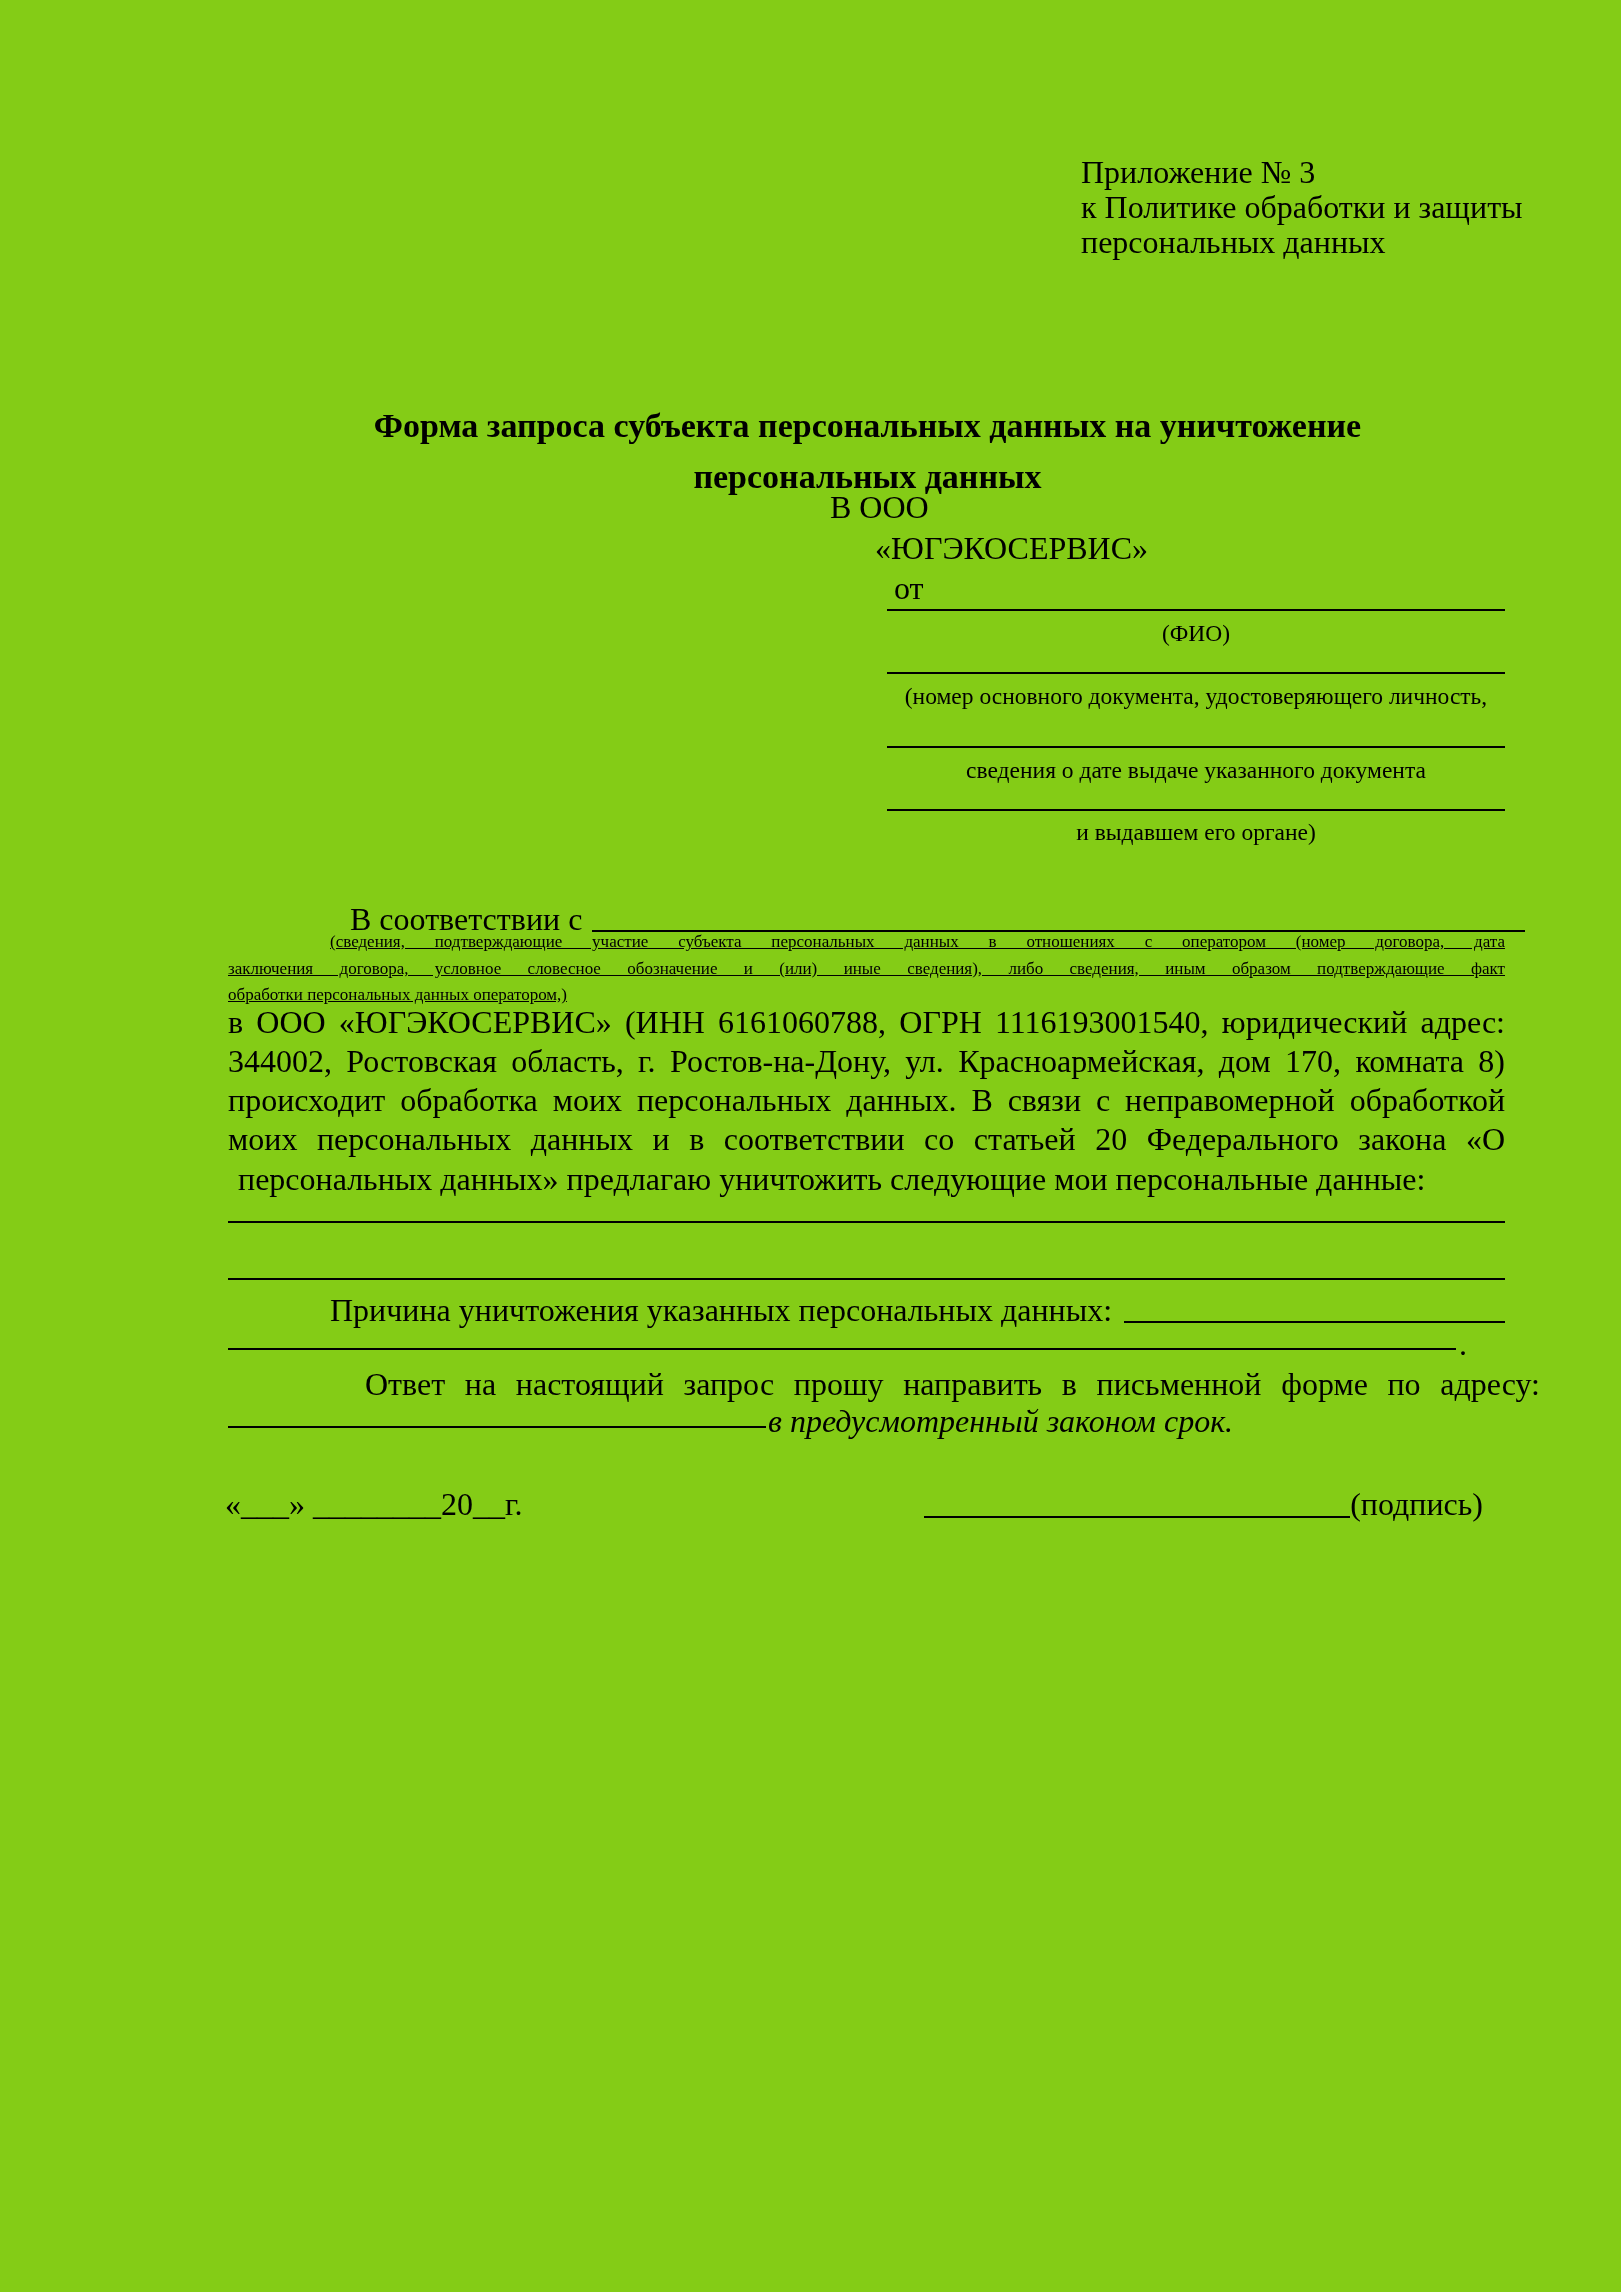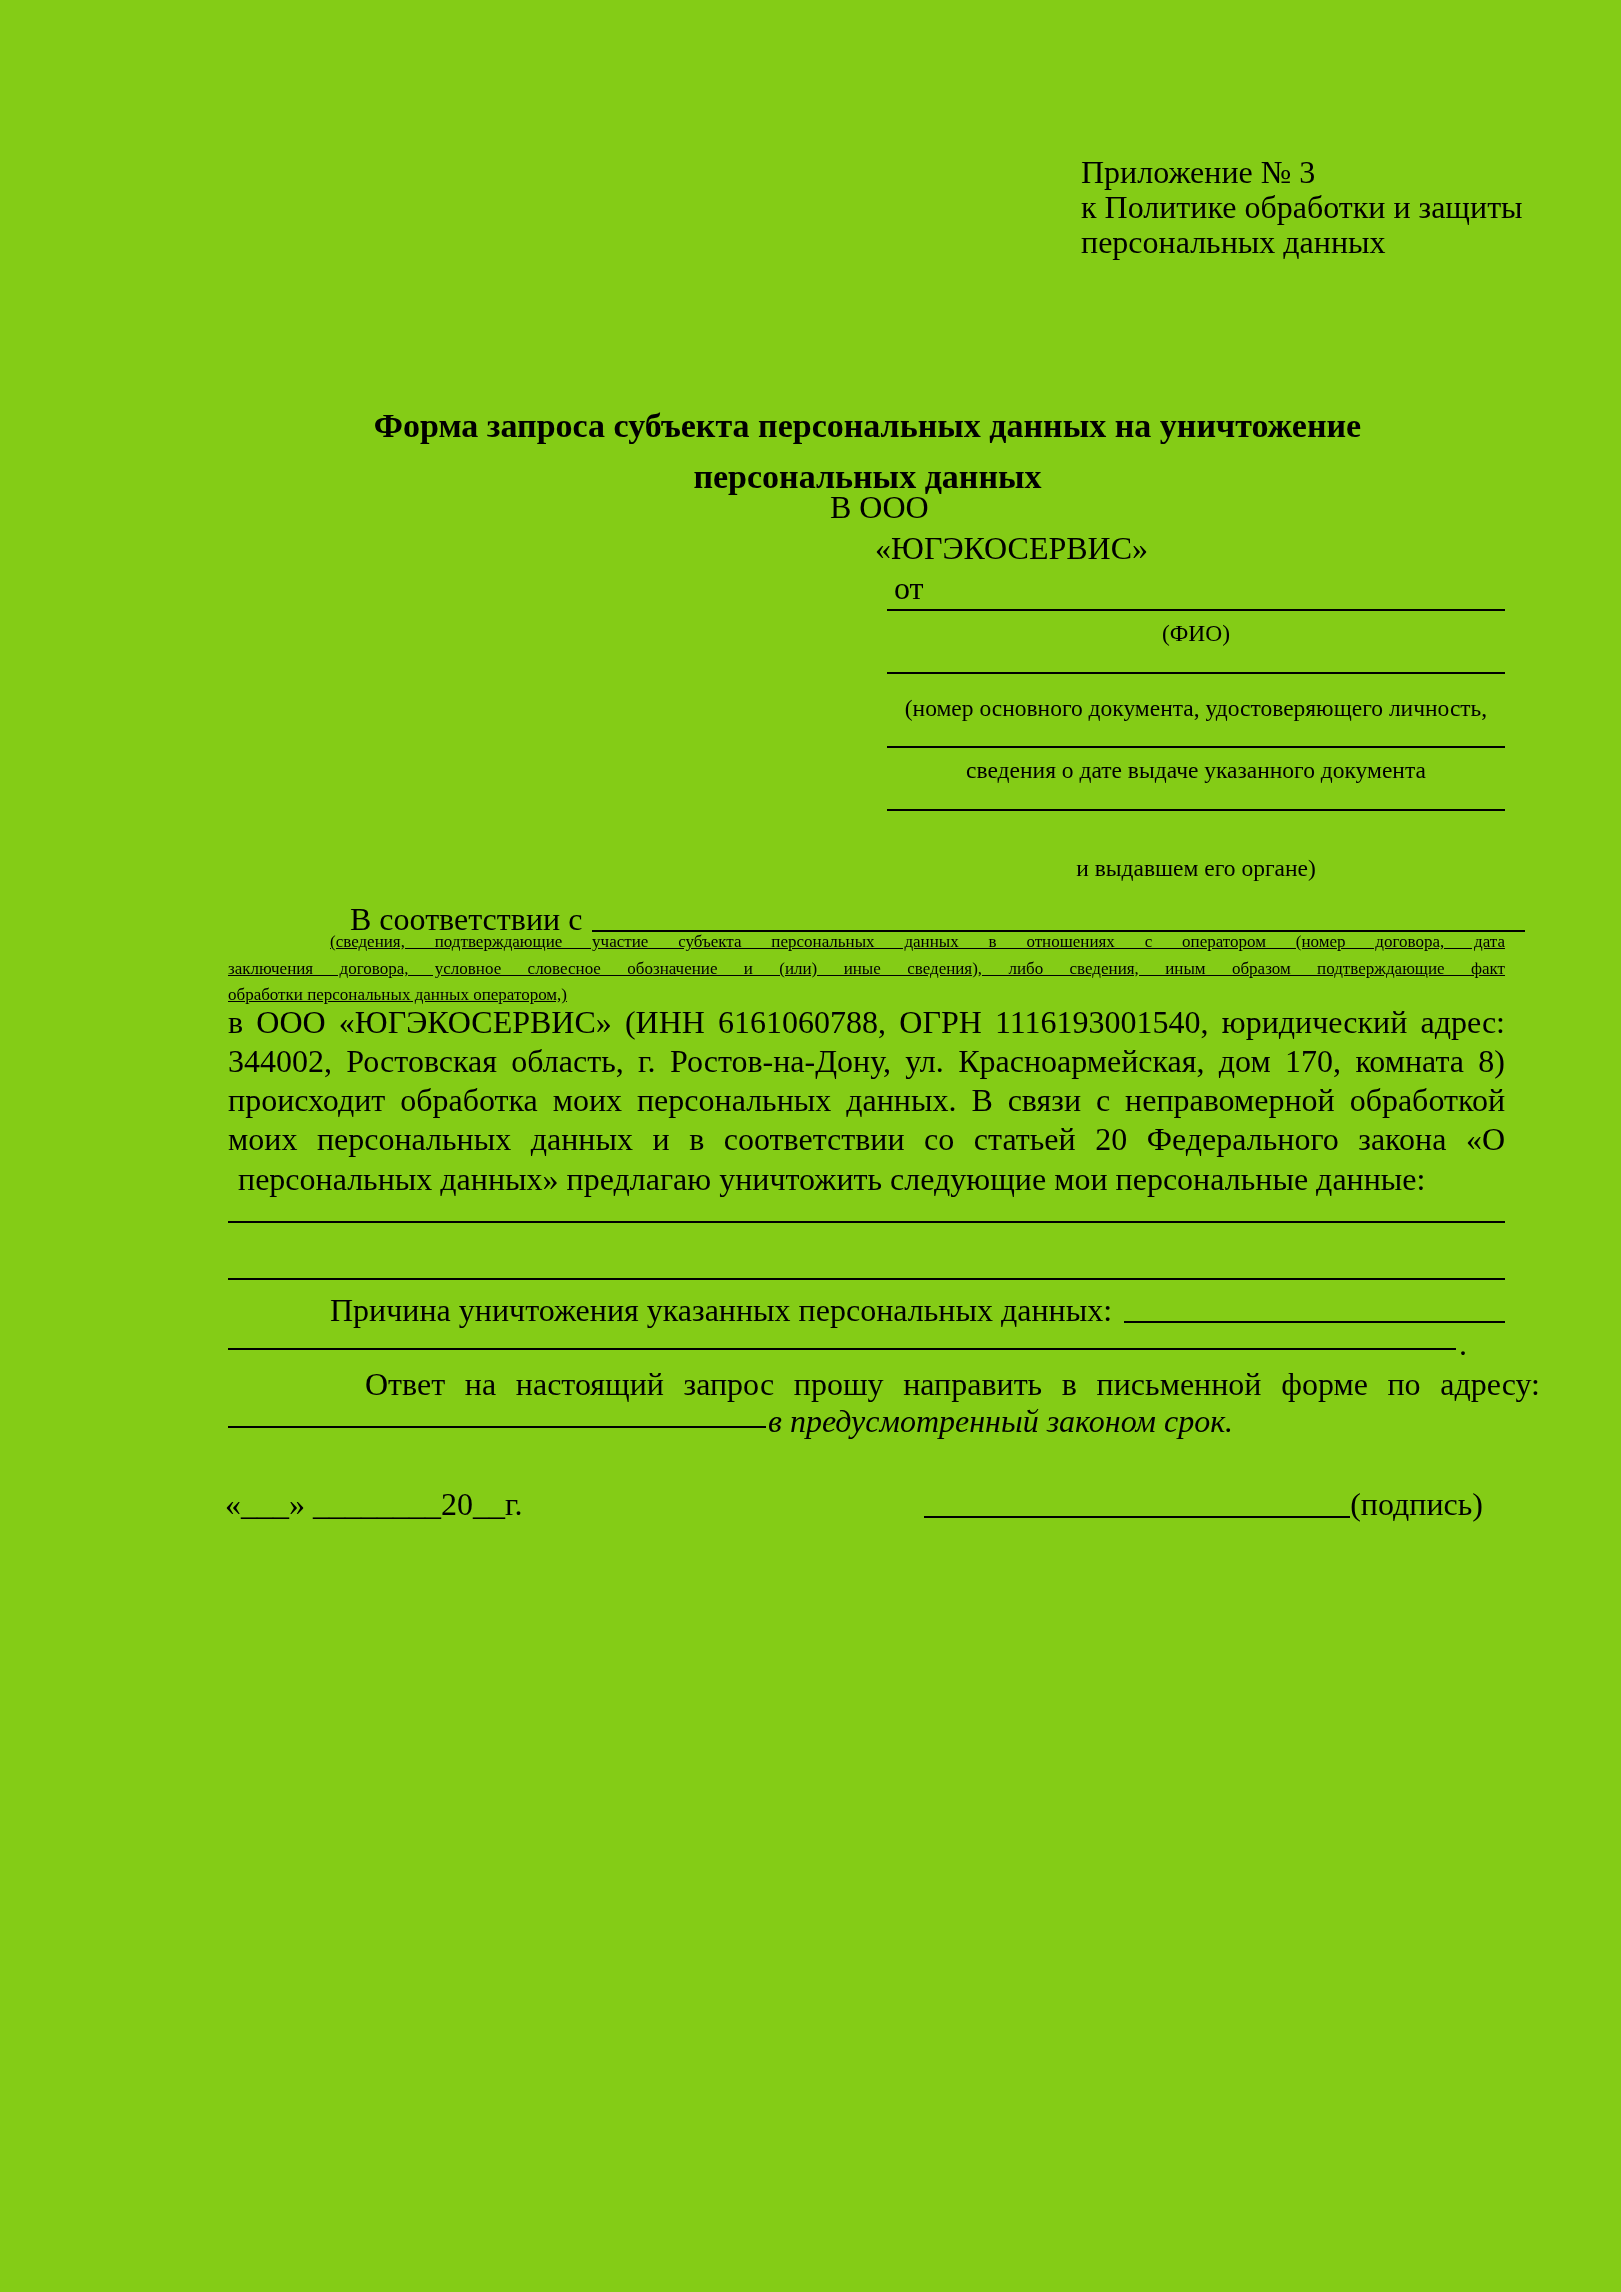--- a/index.html
+++ b/index.html
@@ -42,27 +42,27 @@
   </div>
 
   <div class="abs body-text nowrap" style="left:830px;top:488px;">В ООО</div>
   <div class="abs body-text nowrap" style="left:875px;top:529px;">«ЮГЭКОСЕРВИС»</div>
   <div class="abs body-text nowrap" style="left:894px;top:569px;">от</div>
 
   <div class="abs fline" style="left:887px;top:609px;width:618px;"></div>
   <div class="abs caption" style="left:887px;top:620px;width:618px;">(ФИО)</div>
 
   <div class="abs fline" style="left:887px;top:672px;width:618px;"></div>
-  <div class="abs caption" style="left:887px;top:683px;width:618px;margin-top:12px;">(номер основного документа, удостоверяющего личность,</div>
+  <div class="abs caption" style="left:887px;top:683px;width:618px;">(номер основного документа, удостоверяющего личность,</div>
 
   <div class="abs fline" style="left:887px;top:746px;width:618px;"></div>
   <div class="abs caption" style="left:887px;top:757px;width:618px;">сведения о дате выдаче указанного документа</div>
 
   <div class="abs fline" style="left:887px;top:809px;width:618px;"></div>
-  <div class="abs caption" style="left:887px;top:819px;width:618px;margin-top:36px;">и выдавшем его органе)</div>
+  <div class="abs caption" style="left:887px;top:819px;width:618px;">и выдавшем его органе)</div>
 
   <div class="abs flexrow body-text" style="left:330px;top:900px;width:1175px;margin-left:20px;">
     <span class="nowrap">В соответствии с</span>
     <span class="fill" style="margin-left:9.8px;"></span>
   </div>
 
   <div class="abs small-text jline" style="left:330px;top:929px;width:1175px;">(сведения, подтверждающие участие субъекта персональных данных в отношениях с оператором (номер договора, дата</div>
   <div class="abs small-text jline" style="left:228px;top:956px;width:1277px;">заключения договора, условное словесное обозначение и (или) иные сведения), либо сведения, иным образом подтверждающие факт</div>
   <div class="abs small-text" style="left:228px;top:982px;width:1277px;">обработки персональных данных оператором,)</div>
 

